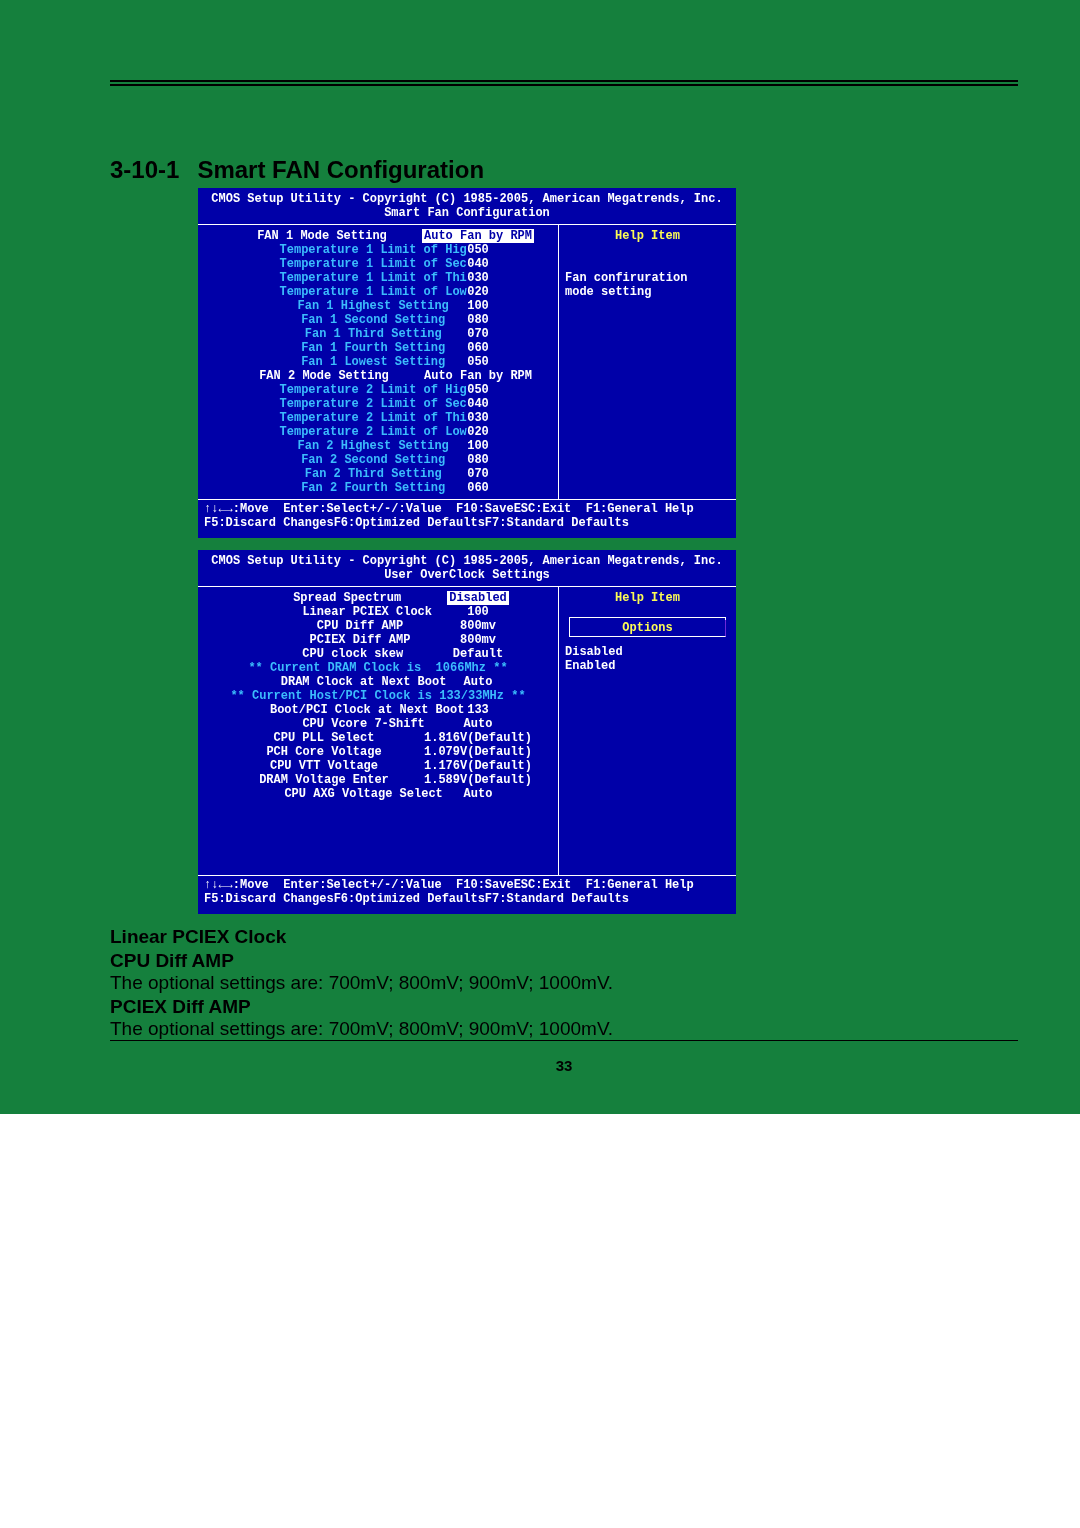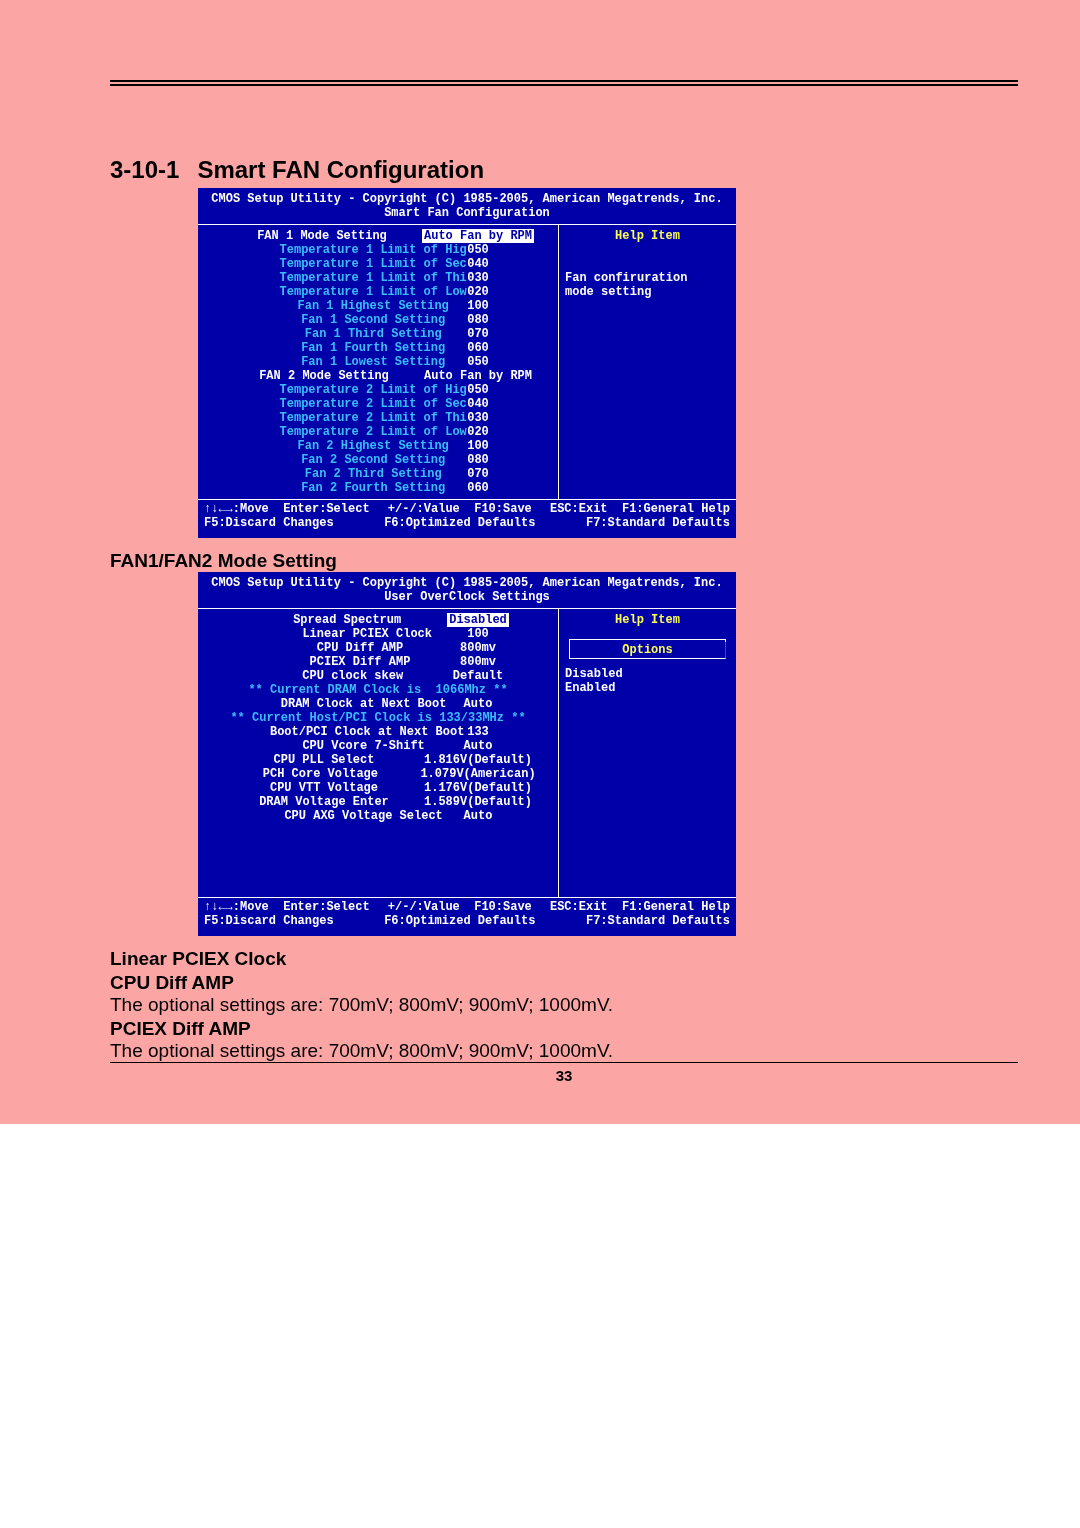--- a/index.html
+++ b/index.html
@@ -6,21 +6,21 @@
     margin: 0;
     padding: 0;
     background: #fff;
     font-family: Arial, Helvetica, sans-serif;
     font-size: 19px;
     color: #000;
     width: 1080px;
   }
   .page {
     padding: 80px 62px 40px 110px;
-    background: #fca5a5;
+    background: #15803d;
   }
   .topbar {
     border-top: 6px double #000;
     margin-bottom: 70px;
   }
   .section-heading {
     font-size: 24px;
     font-weight: bold;
     margin: 0 0 4px 0;
     color: #000;
@@ -66,36 +66,36 @@
   .label-w { color: #fff; display:inline-block; width: 200px; }
   .indent .label { padding-left: 12px; width:188px; }
   .val { color:#fff; }
   .val-sel { background:#fff; color:#0000A8; padding:0 2px; }
   .box-top { border-top:1px solid #fff; border-left:1px solid #fff; border-right:1px solid #fff; text-align:center; padding:1px 0; margin: 2px 4px 0 4px; }
   .box-bot { border-bottom:1px solid #fff; border-left:1px solid #fff; border-right:1px solid #6d28d9; text-align:center; padding:1px 0; margin: 0 4px 2px 4px; color:#FCFC54; }
   .footer-keys {
     padding: 2px 6px 4px 6px;
     color:#fff;
   }
-  .footer-keys .row { display:flex; justify-content:space-between; }
+  .footer-keys .row { display:flex; }
   .footer-keys span { white-space:pre; }
   .sub-heading {
     font-weight: bold;
     font-size: 19px;
     margin-top: 2px;
   }
   .body-text {
     font-size: 19px;
     line-height: 22px;
   }
   .pagenum {
     text-align:center;
     font-size:15px;
     font-weight:bold;
-    margin-top: 4px;
+    margin-top: 16px;
   }
   .pagenum-line {
     border-top: 1.5px solid #000;
     width: 100%;
     margin-bottom: 4px;
   }
 </style>
 </head>
 <body>
 
@@ -147,40 +147,39 @@
           <span>ESC:Exit  F1:General Help</span>
         </div>
       <div class="row">
           <span>F5:Discard Changes</span>
           <span>F6:Optimized Defaults</span>
           <span>F7:Standard Defaults</span>
         </div>
     </div>
   </div>
 
-  <div class="sub-heading">FAN1/FAN2 Mode Setting</div>
 
 
   <div class="bios-shot">
     <div class="bios-title">CMOS Setup Utility - Copyright (C) 1985-2005, American Megatrends, Inc.</div>
     <div class="bios-subtitle">User OverClock Settings</div>
     <div class="bios-body">
       <div class="bios-left" id="bios2-left">
           <div class="bios-row"><span class="label-w">Spread Spectrum</span><span class="val-sel">Disabled</span></div>
           <div class="bios-row"><span class="label-w">Linear PCIEX Clock</span><span class="val">100</span></div>
           <div class="bios-row"><span class="label-w">CPU Diff AMP</span><span class="val">800mv</span></div>
           <div class="bios-row"><span class="label-w">PCIEX Diff AMP</span><span class="val">800mv</span></div>
           <div class="bios-row"><span class="label-w">CPU clock skew</span><span class="val">Default</span></div>
           <div class="bios-row"><span class="label" style="width: auto;">** Current DRAM Clock is  1066Mhz **</span></div>
           <div class="bios-row"><span class="label-w">DRAM Clock at Next Boot</span><span class="val">Auto</span></div>
           <div class="bios-row"><span class="label" style="width: auto;">** Current Host/PCI Clock is 133/33MHz **</span></div>
           <div class="bios-row"><span class="label-w">Boot/PCI Clock at Next Boot</span><span class="val">133</span></div>
           <div class="bios-row"><span class="label-w">CPU Vcore 7-Shift</span><span class="val">Auto</span></div>
           <div class="bios-row"><span class="label-w">CPU PLL Select</span><span class="val">1.816V(Default)</span></div>
-          <div class="bios-row"><span class="label-w">PCH Core Voltage</span><span class="val">1.079V(American)</span></div>
+          <div class="bios-row"><span class="label-w">PCH Core Voltage</span><span class="val">1.079V(Default)</span></div>
           <div class="bios-row"><span class="label-w">CPU VTT Voltage</span><span class="val">1.176V(Default)</span></div>
           <div class="bios-row"><span class="label-w">DRAM Voltage Enter</span><span class="val">1.589V(Default)</span></div>
           <div class="bios-row"><span class="label-w">CPU AXG Voltage Select</span><span class="val">Auto</span></div>
           <div>&nbsp;</div>
           <div>&nbsp;</div>
           <div>&nbsp;</div>
           <div>&nbsp;</div>
           <div>&nbsp;</div>
         </div>
       <div class="bios-right">

